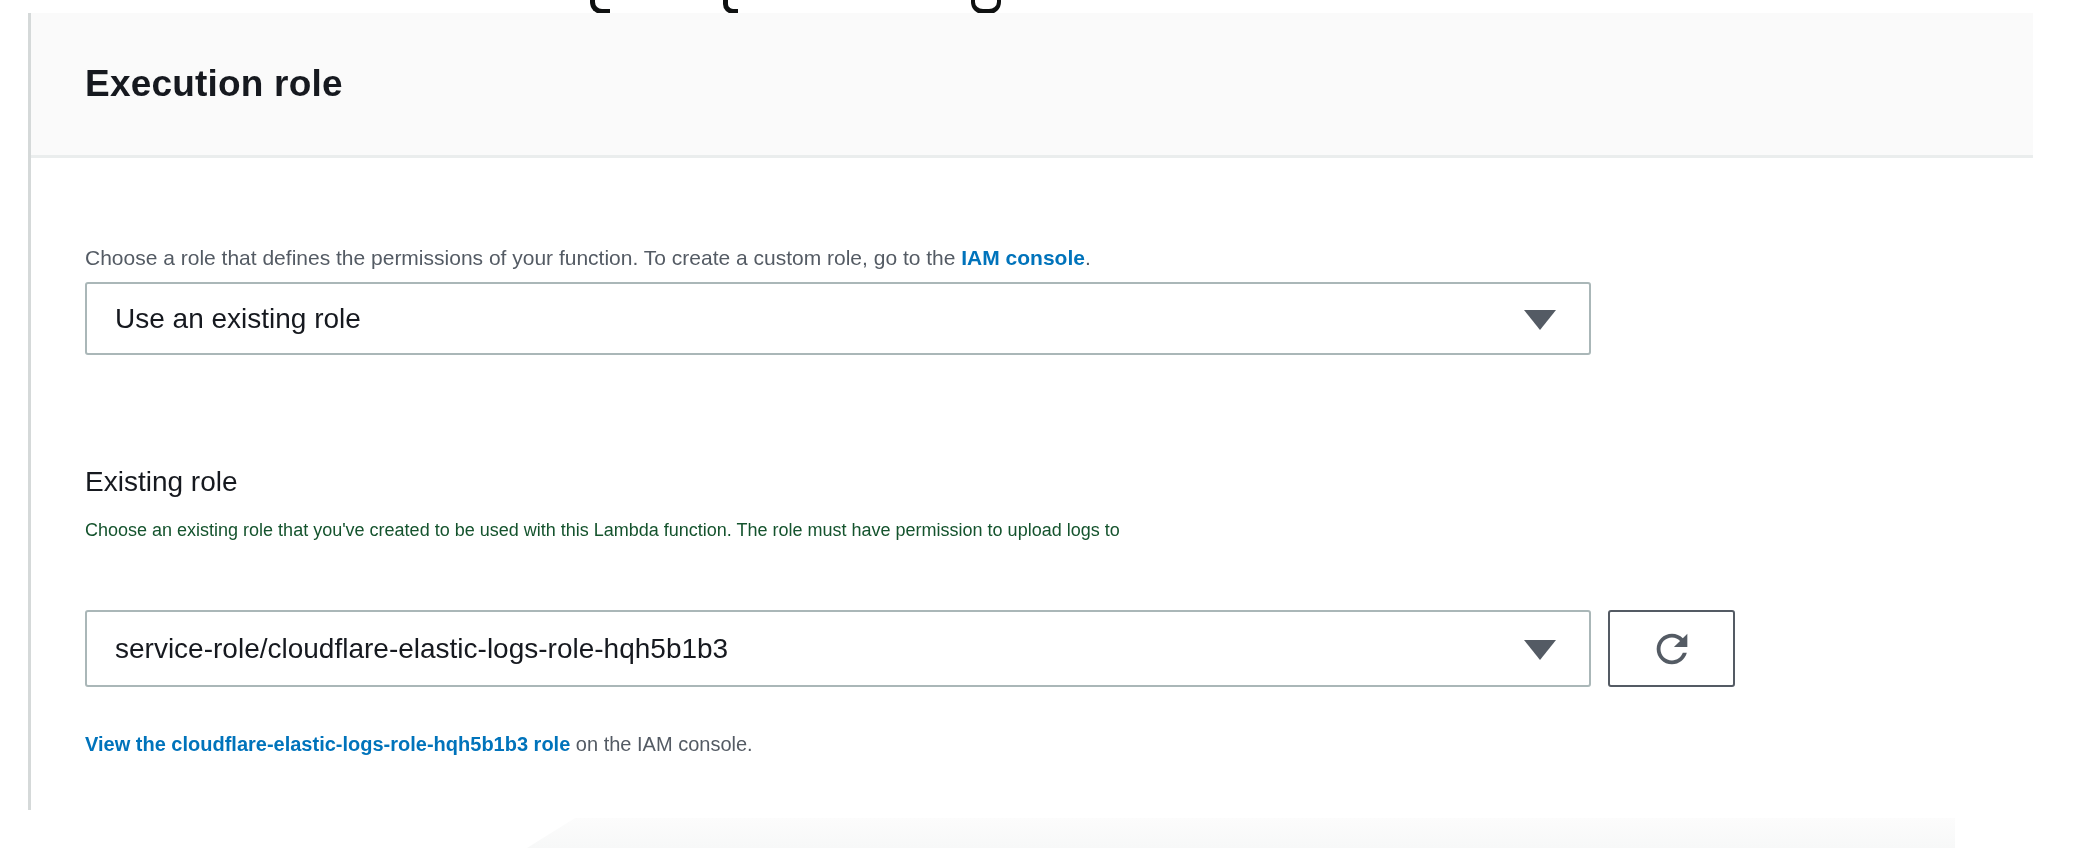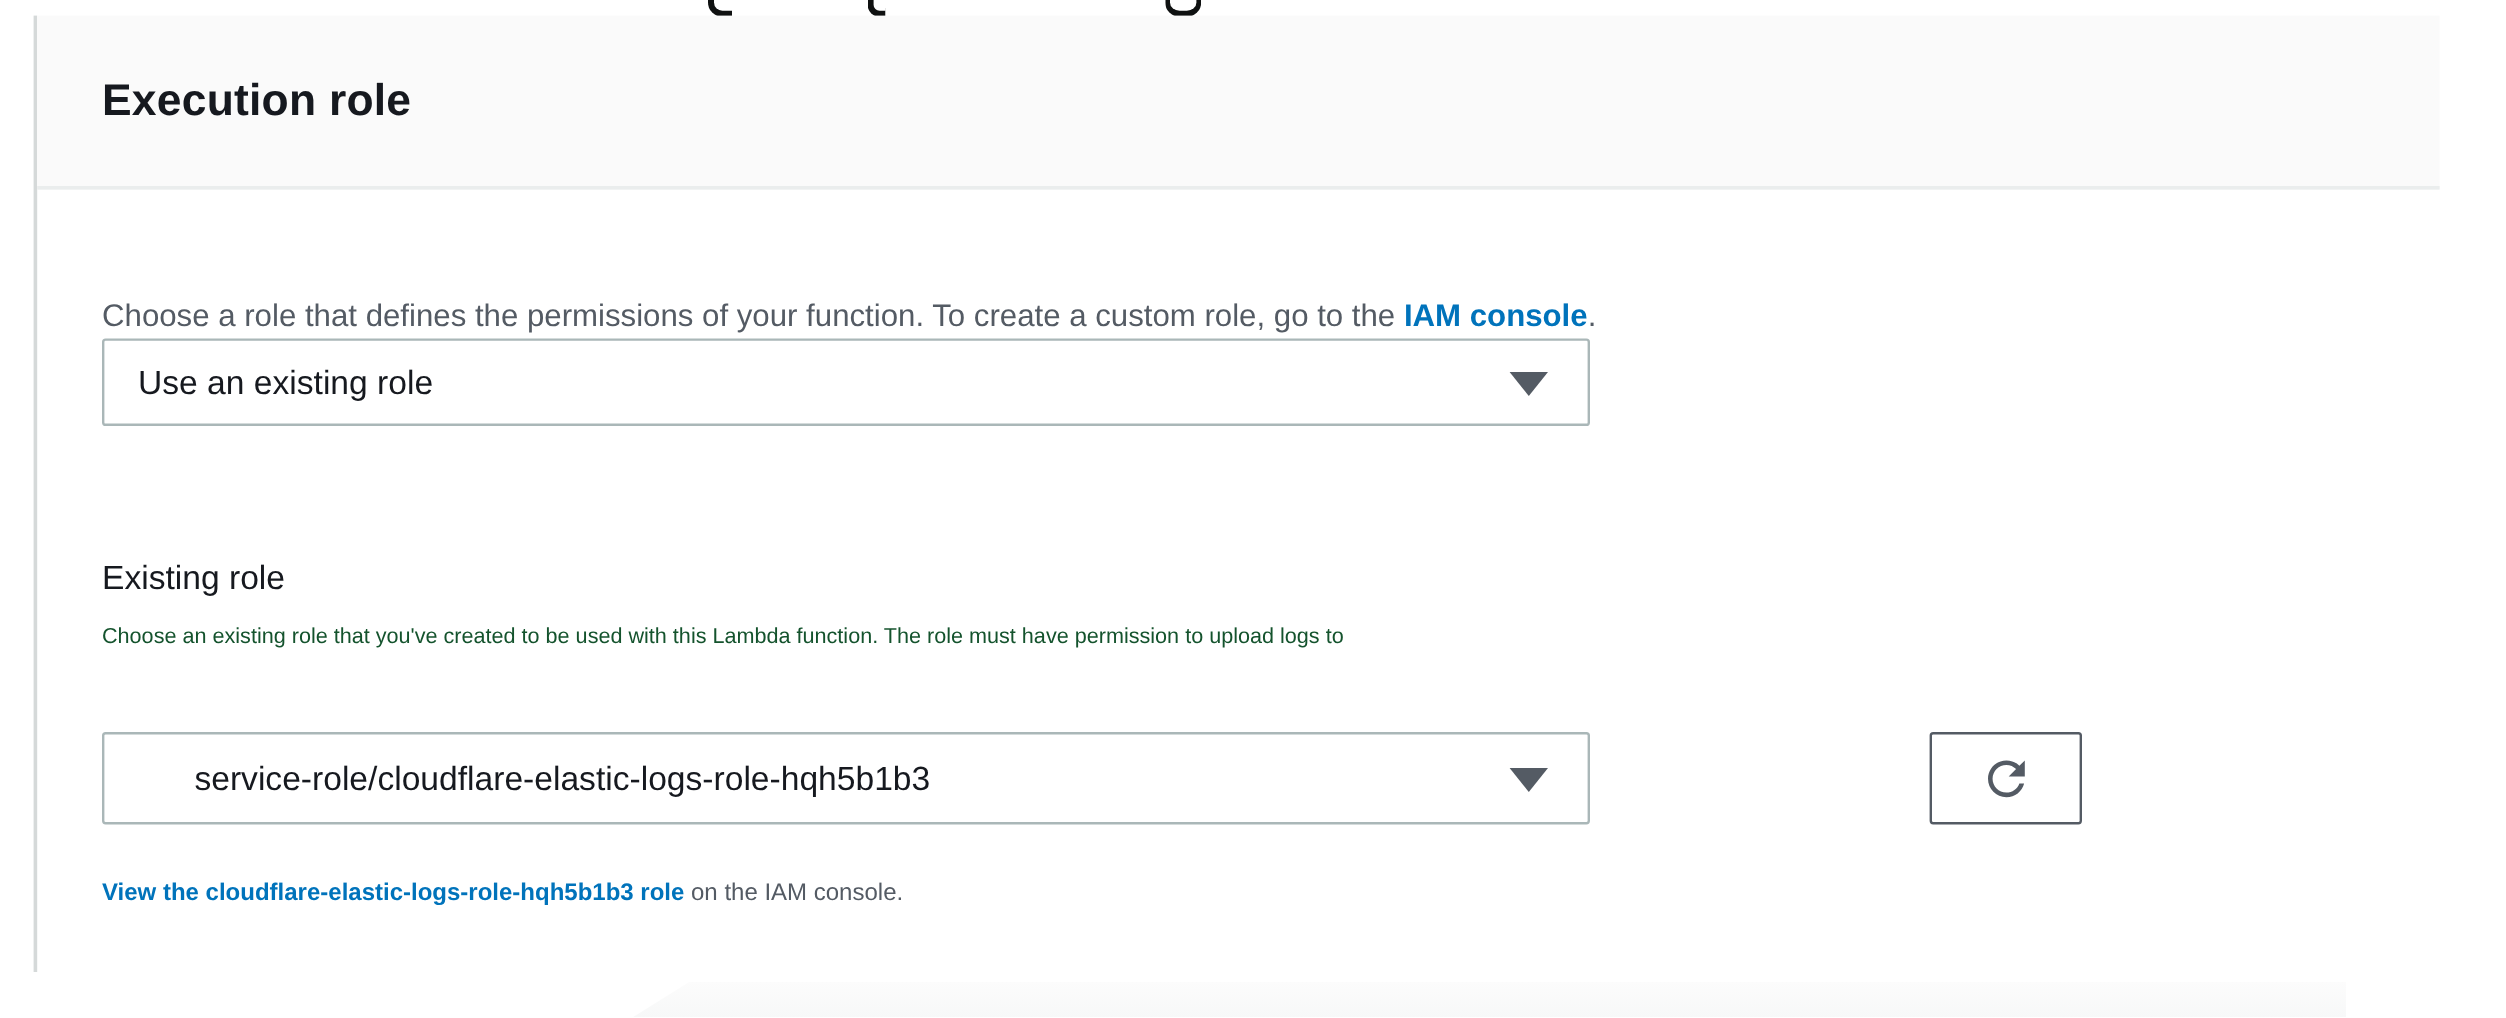--- a/index.html
+++ b/index.html
@@ -52,35 +52,35 @@
     margin: 0 0 0 54px;
     font-size: 37px;
     font-weight: bold;
     color: #16191f;
     letter-spacing: 0.2px;
   }
 
   .intro {
     position: absolute;
     left: 54px; top: 206px;
-    font-size: 26px;
+    font-size: 21px;
     line-height: 36px;
     color: #545b64;
     white-space: nowrap;
   }
   .link {
     color: #0073bb;
     font-weight: bold;
     text-decoration: none;
     cursor: pointer;
   }
 
   .select-box {
     position: absolute;
-    width: 1240px;
+    width: 1506px;
     background: #ffffff;
     border: 2px solid #aab7b8;
     border-radius: 3px;
     box-sizing: border-box;
     display: flex;
     align-items: center;
     cursor: pointer;
   }
   .select-box .value {
     margin-left: 28px;
@@ -91,21 +91,21 @@
     position: absolute;
     right: 33px;
     top: 50%;
     margin-top: -9px;
     width: 0; height: 0;
     border-left: 16px solid transparent;
     border-right: 16px solid transparent;
     border-top: 20px solid #545b64;
   }
   .select-role-type { left: 54px; top: 269px; height: 73px; }
-  .select-existing   { left: 54px; top: 597px; height: 77px; padding-left: 47px; }
+  .select-existing   { left: 54px; top: 597px; height: 77px; }
 
   .field-label {
     position: absolute;
     left: 54px; top: 453px;
     font-size: 28px;
     color: #16191f;
   }
   .field-desc {
     position: absolute;
     left: 54px; top: 499px;

